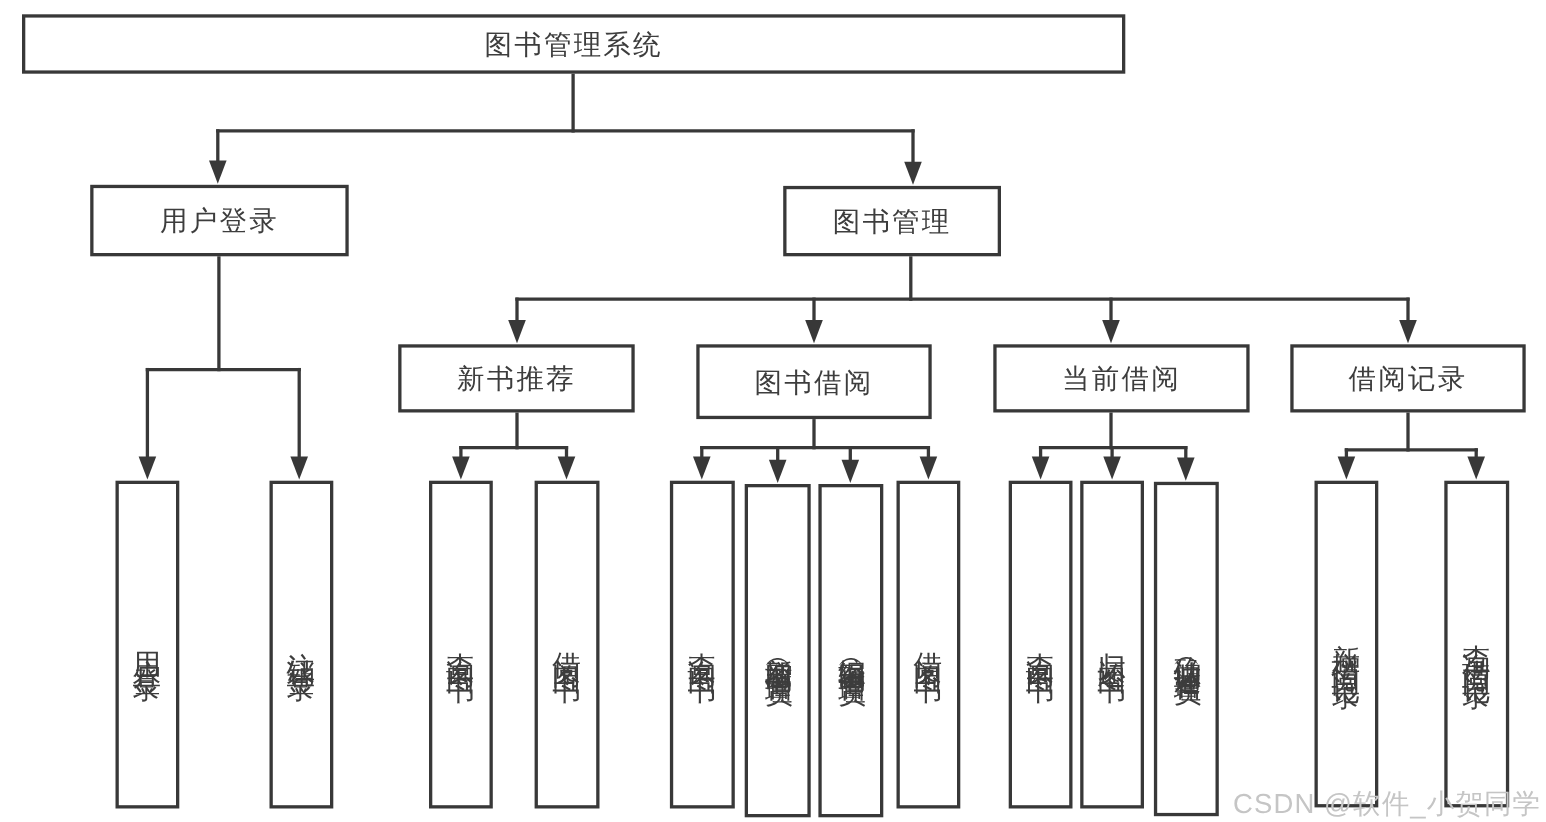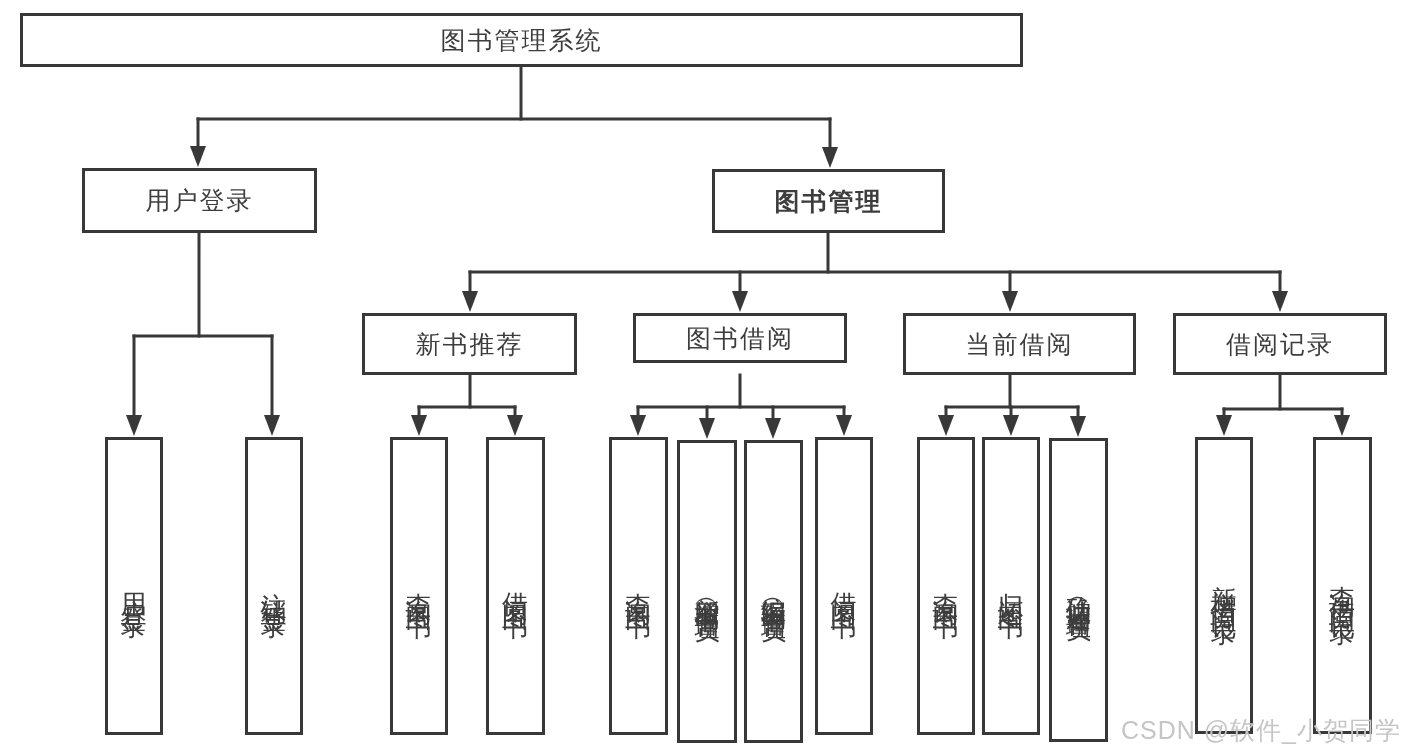--- a/index.html
+++ b/index.html
@@ -127,28 +127,28 @@
     <polygon points="1334,415 1350,415 1342,436"></polygon>
   </svg>
 
   <div class="node h" style="left:20px; top:13px; width:1003px; height:54px;">
     <span class="label">图书管理系统</span>
   </div>
 
   <div class="node h" style="left:82px; top:168px; width:235px; height:65px;">
     <span class="label">用户登录</span>
   </div>
-  <div class="node h" style="left:712px; top:169px; width:233px; height:64px;font-weight:bold;">
+  <div class="node h" style="left:712px; top:169px; width:198px; height:64px;">
     <span class="label">图书管理</span>
   </div>
 
   <div class="node h" style="left:362px; top:313px; width:215px; height:62px;">
     <span class="label">新书推荐</span>
   </div>
-  <div class="node h" style="left:633px; top:313px; width:214px; height:50px;">
+  <div class="node h" style="left:633px; top:313px; width:214px; height:68px;">
     <span class="label">图书借阅</span>
   </div>
   <div class="node h" style="left:903px; top:313px; width:233px; height:62px;">
     <span class="label">当前借阅</span>
   </div>
   <div class="node h" style="left:1173px; top:313px; width:214px; height:62px;">
     <span class="label">借阅记录</span>
   </div>
 
   <div class="node leaf" style="left:105px; top:437px; width:58px; height:298px;">

